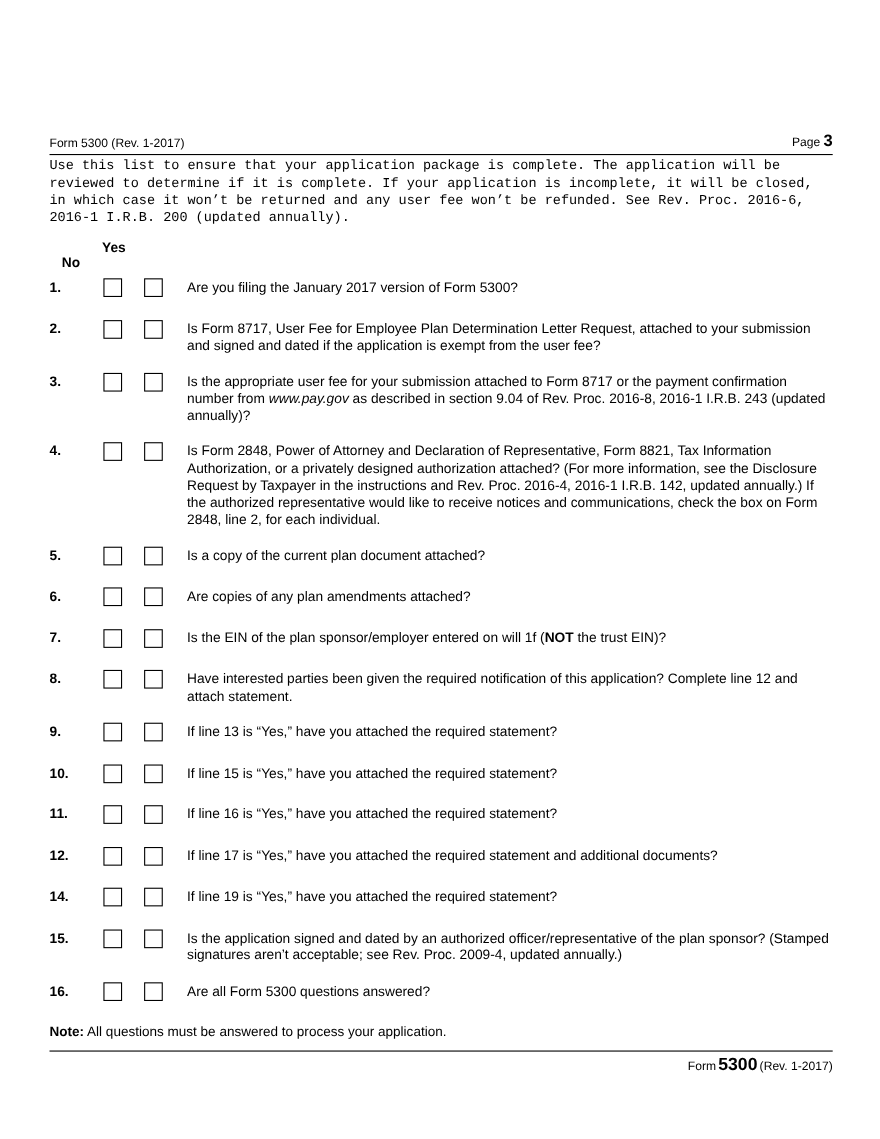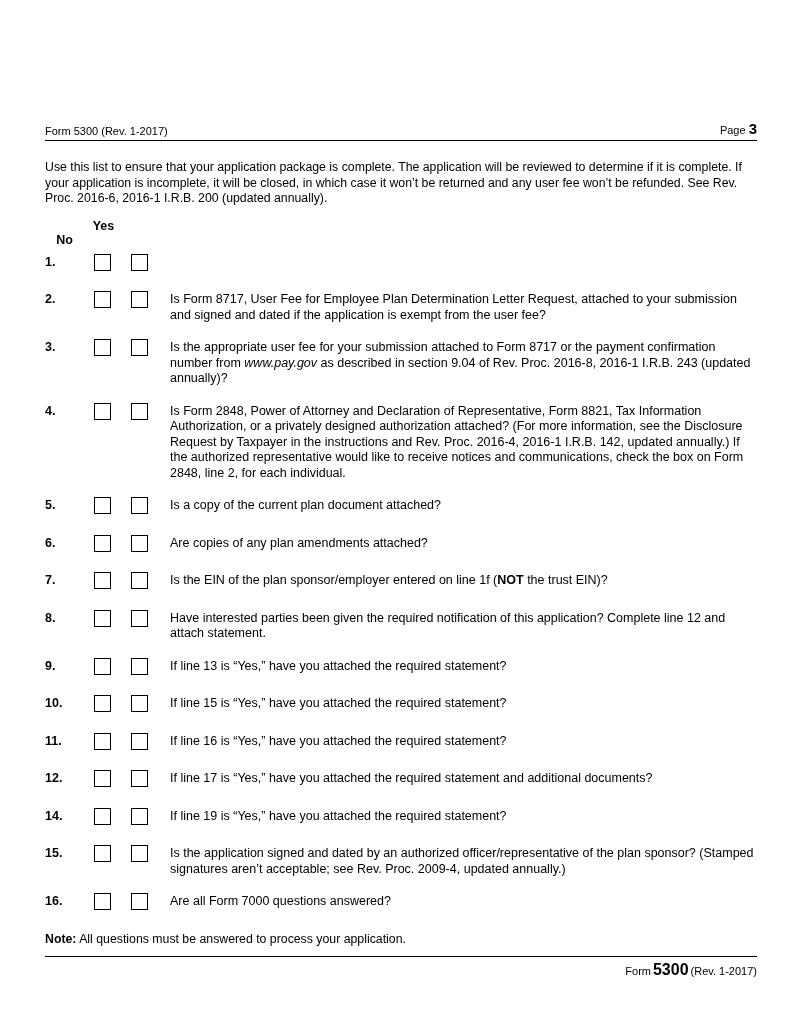--- a/index.html
+++ b/index.html
@@ -38,21 +38,22 @@
   
   .title {
     text-align: center;
     font-weight: bold;
     font-size: 15px;
     margin-top: 5px;
   }
   .intro {
     font-size: 12.3px;
     line-height: 15.5px;
-    margin-top: 19px;
+    margin-top: 3px;
+    font-family: Liberation Mono, monospace;
   }
   
   .colheads {
     display: flex;
     font-weight: bold;
     font-size: 12.5px;
     margin-top: 12px;
     margin-bottom: 8px;
     flex-direction: column;
   }
@@ -124,20 +125,21 @@
   <div class="colheads">
     <span class="yes-label">Yes</span>
     <span class="no-label">No</span>
   </div>
 
   <div id="checklist">
       <div class="row">
         <div class="num">1.</div>
         <div class="boxcell-yes"><span class="checkbox"></span></div>
         <div class="boxcell-no"><span class="checkbox"></span></div>
+        <div class="qtext"><span>Are you filing the January 2017 version of Form 5300?</span></div>
       </div>
       <div class="row">
         <div class="num">2.</div>
         <div class="boxcell-yes"><span class="checkbox"></span></div>
         <div class="boxcell-no"><span class="checkbox"></span></div>
         <div class="qtext"><span>Is Form 8717, User Fee for Employee Plan Determination Letter Request, attached to your submission and signed and dated if the application is exempt from the user fee?</span></div>
       </div>
       <div class="row">
         <div class="num">3.</div>
         <div class="boxcell-yes"><span class="checkbox"></span></div>
@@ -159,21 +161,21 @@
       <div class="row">
         <div class="num">6.</div>
         <div class="boxcell-yes"><span class="checkbox"></span></div>
         <div class="boxcell-no"><span class="checkbox"></span></div>
         <div class="qtext"><span>Are copies of any plan amendments attached?</span></div>
       </div>
       <div class="row">
         <div class="num">7.</div>
         <div class="boxcell-yes"><span class="checkbox"></span></div>
         <div class="boxcell-no"><span class="checkbox"></span></div>
-        <div class="qtext"><span>Is the EIN of the plan sponsor/employer entered on line 1f (</span><span class="b">NOT</span><span> the trust EIN)?</span></div>
+        <div class="qtext"><span>Is the EIN of the plan sponsor/employer entered on will 1f (</span><span class="b">NOT</span><span> the trust EIN)?</span></div>
       </div>
       <div class="row">
         <div class="num">8.</div>
         <div class="boxcell-yes"><span class="checkbox"></span></div>
         <div class="boxcell-no"><span class="checkbox"></span></div>
         <div class="qtext"><span>Have interested parties been given the required notification of this application? Complete line 12 and attach statement.</span></div>
       </div>
       <div class="row">
         <div class="num">9.</div>
         <div class="boxcell-yes"><span class="checkbox"></span></div>
@@ -207,21 +209,21 @@
       <div class="row">
         <div class="num">15.</div>
         <div class="boxcell-yes"><span class="checkbox"></span></div>
         <div class="boxcell-no"><span class="checkbox"></span></div>
         <div class="qtext"><span>Is the application signed and dated by an authorized officer/representative of the plan sponsor? (Stamped signatures aren’t acceptable; see Rev. Proc. 2009-4, updated annually.)</span></div>
       </div>
       <div class="row">
         <div class="num">16.</div>
         <div class="boxcell-yes"><span class="checkbox"></span></div>
         <div class="boxcell-no"><span class="checkbox"></span></div>
-        <div class="qtext"><span>Are all Form 7000 questions answered?</span></div>
+        <div class="qtext"><span>Are all Form 5300 questions answered?</span></div>
       </div>
     </div>
 
   <div class="note"><span class="note-label">Note:</span><span> All questions must be answered to process your application.</span></div>
 
   <div class="footer-rule"></div>
 
   <div class="form-footer"><span>Form</span><span class="footer-number">5300</span><span>(Rev. 1-2017)</span></div>
 
 </div>

